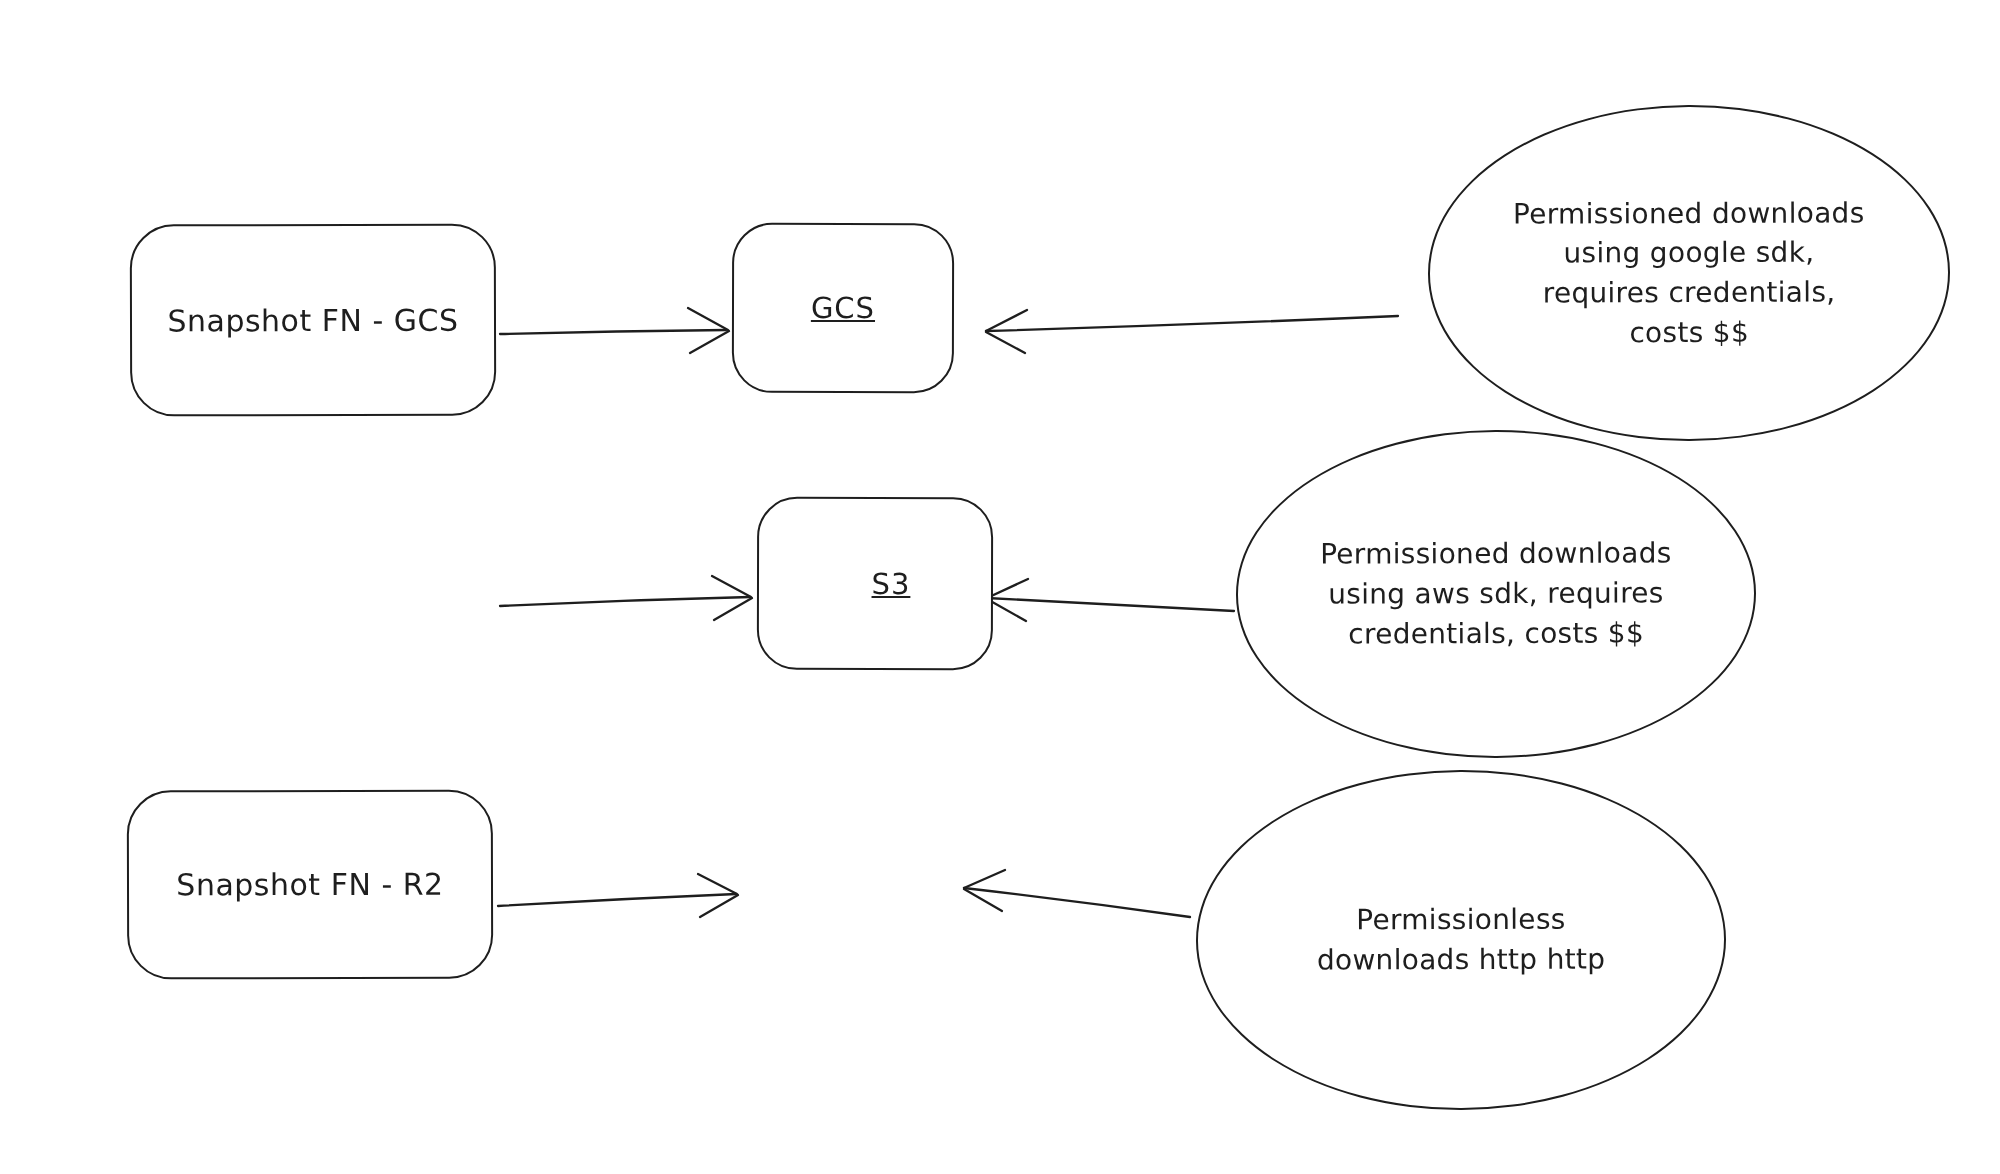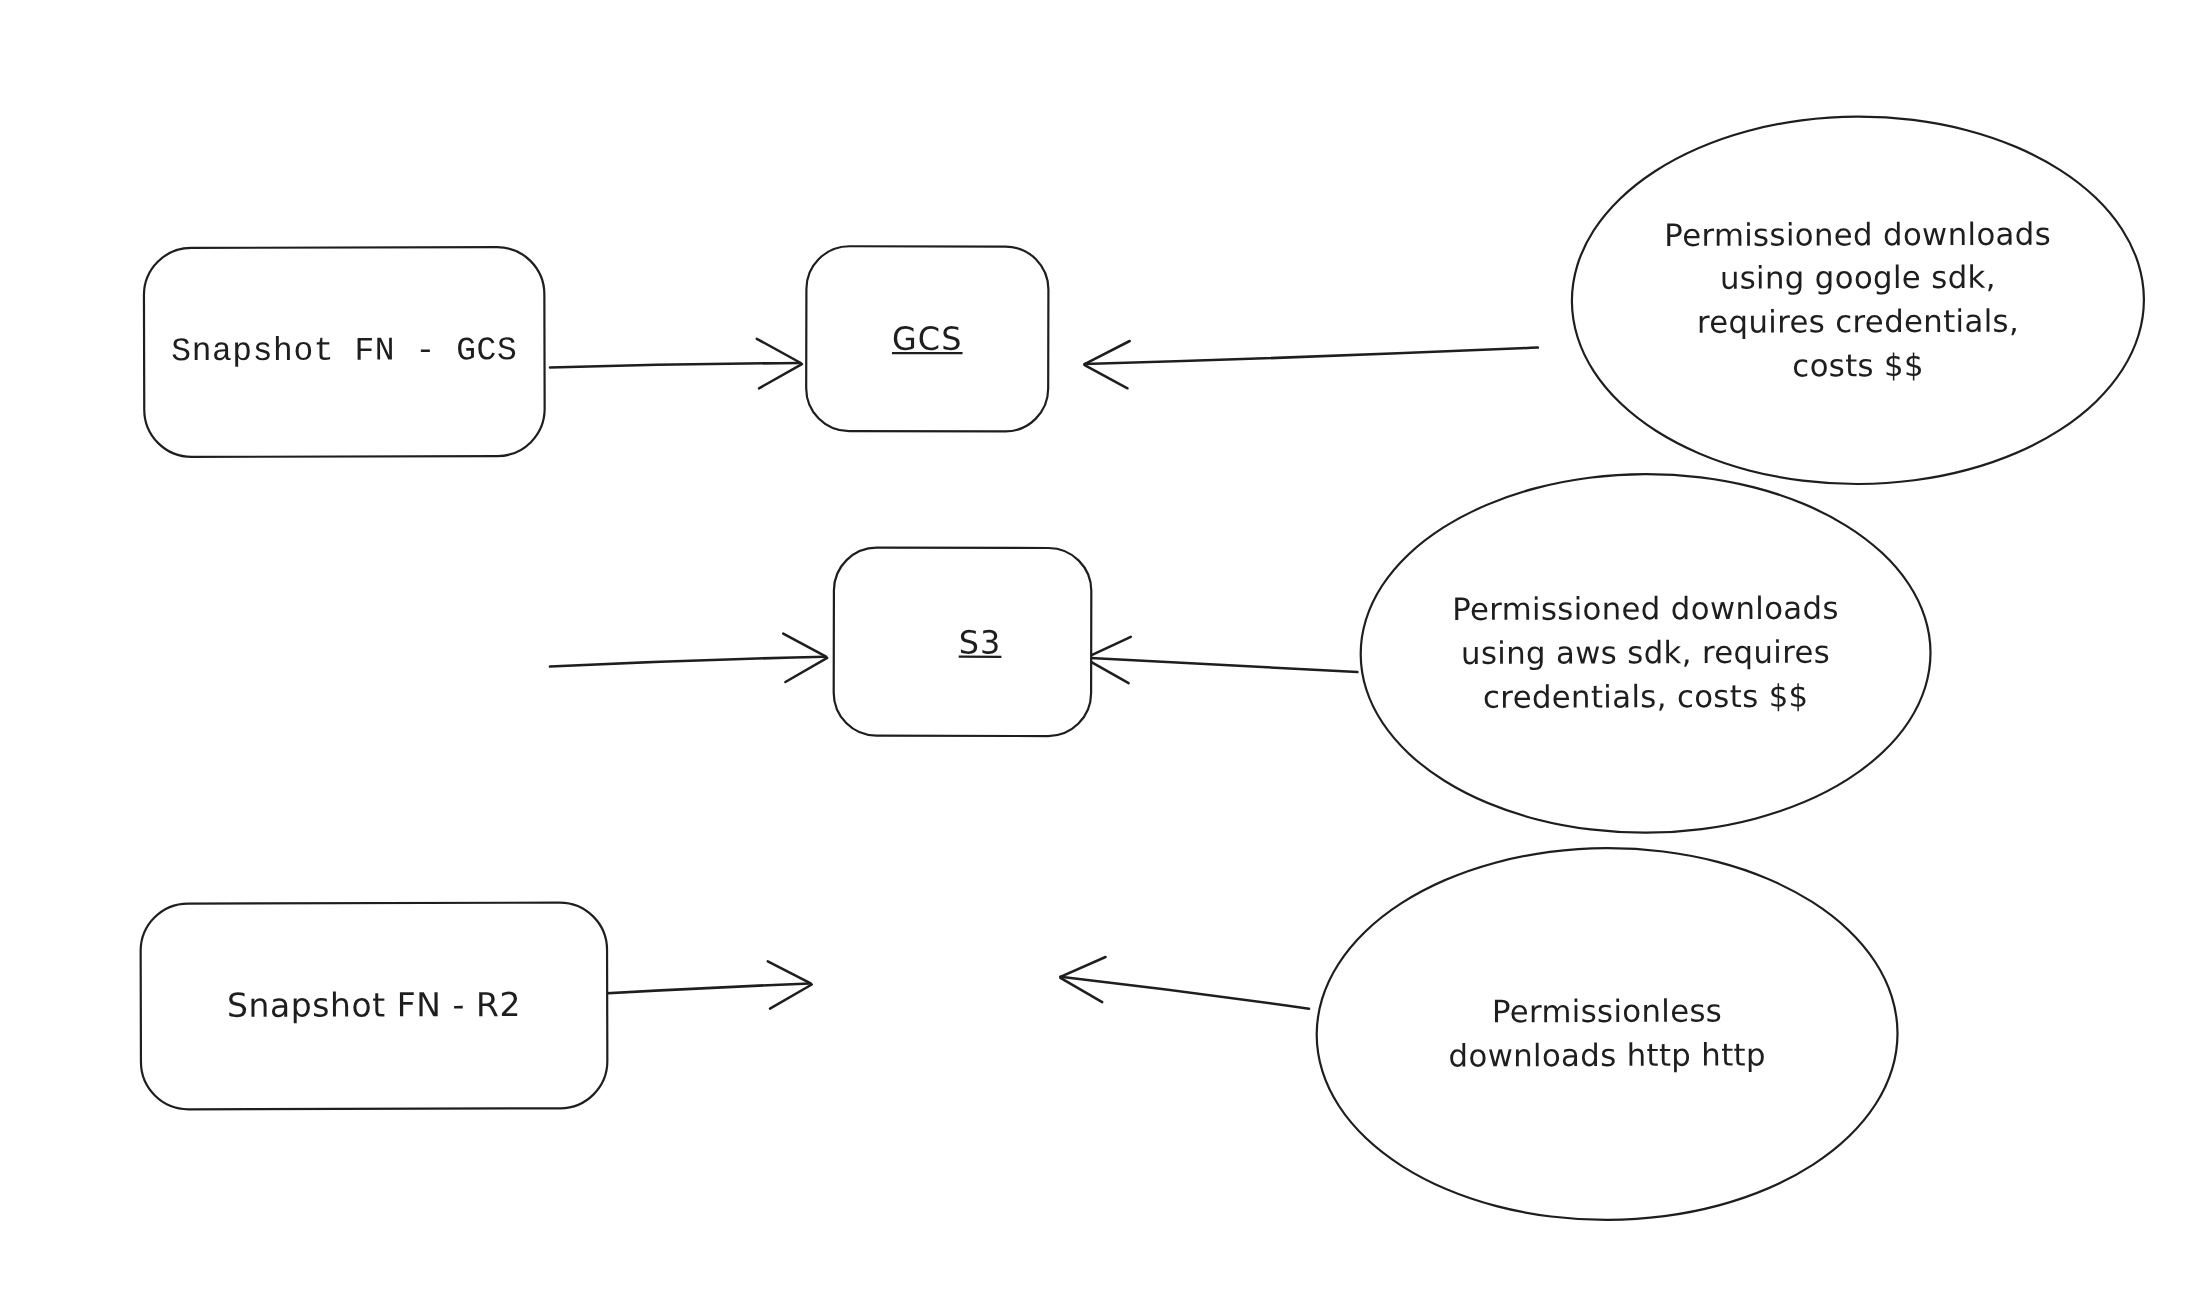--- a/index.html
+++ b/index.html
@@ -43,29 +43,29 @@
   .store-label { font-size: 29px; letter-spacing: 1px; }
   .note-label  {
     font-size: 28px;
     line-height: 1.42;
     white-space: pre-line;
     letter-spacing: 0.3px;
     padding: 0 40px;
   }
 
   
-  #src-gcs   { left: 130px;  top: 224px; width: 366px; height: 192px; font-family: Liberation Mono, monospace; }
+  #src-gcs   { left: 130px;  top: 224px; width: 366px; height: 192px; }
   #box-gcs   { left: 732px;  top: 223px; width: 222px; height: 170px; }
   #note-gcs  { left: 1428px; top: 105px; width: 522px; height: 336px; }
   
   #src-s3    { left: 128px;  top: 505px; width: 368px; height: 192px; }
   #box-s3    { left: 757px;  top: 497px; width: 236px; height: 173px; padding-left: 32px; }
   #note-s3   { left: 1236px; top: 430px; width: 520px; height: 328px; }
   
-  #src-r2    { left: 127px;  top: 820px; width: 426px; height: 189px; }
+  #src-r2    { left: 127px;  top: 790px; width: 366px; height: 189px; }
   #box-r2    { left: 740px;  top: 799px; width: 222px; height: 169px; }
   #note-r2   { left: 1196px; top: 770px; width: 530px; height: 340px; }
 </style>
 </head>
 <body>
 
 <div class="canvas">
 
   <svg class="arrow-layer" viewBox="0 0 2000 1174" aria-hidden="true">
 

